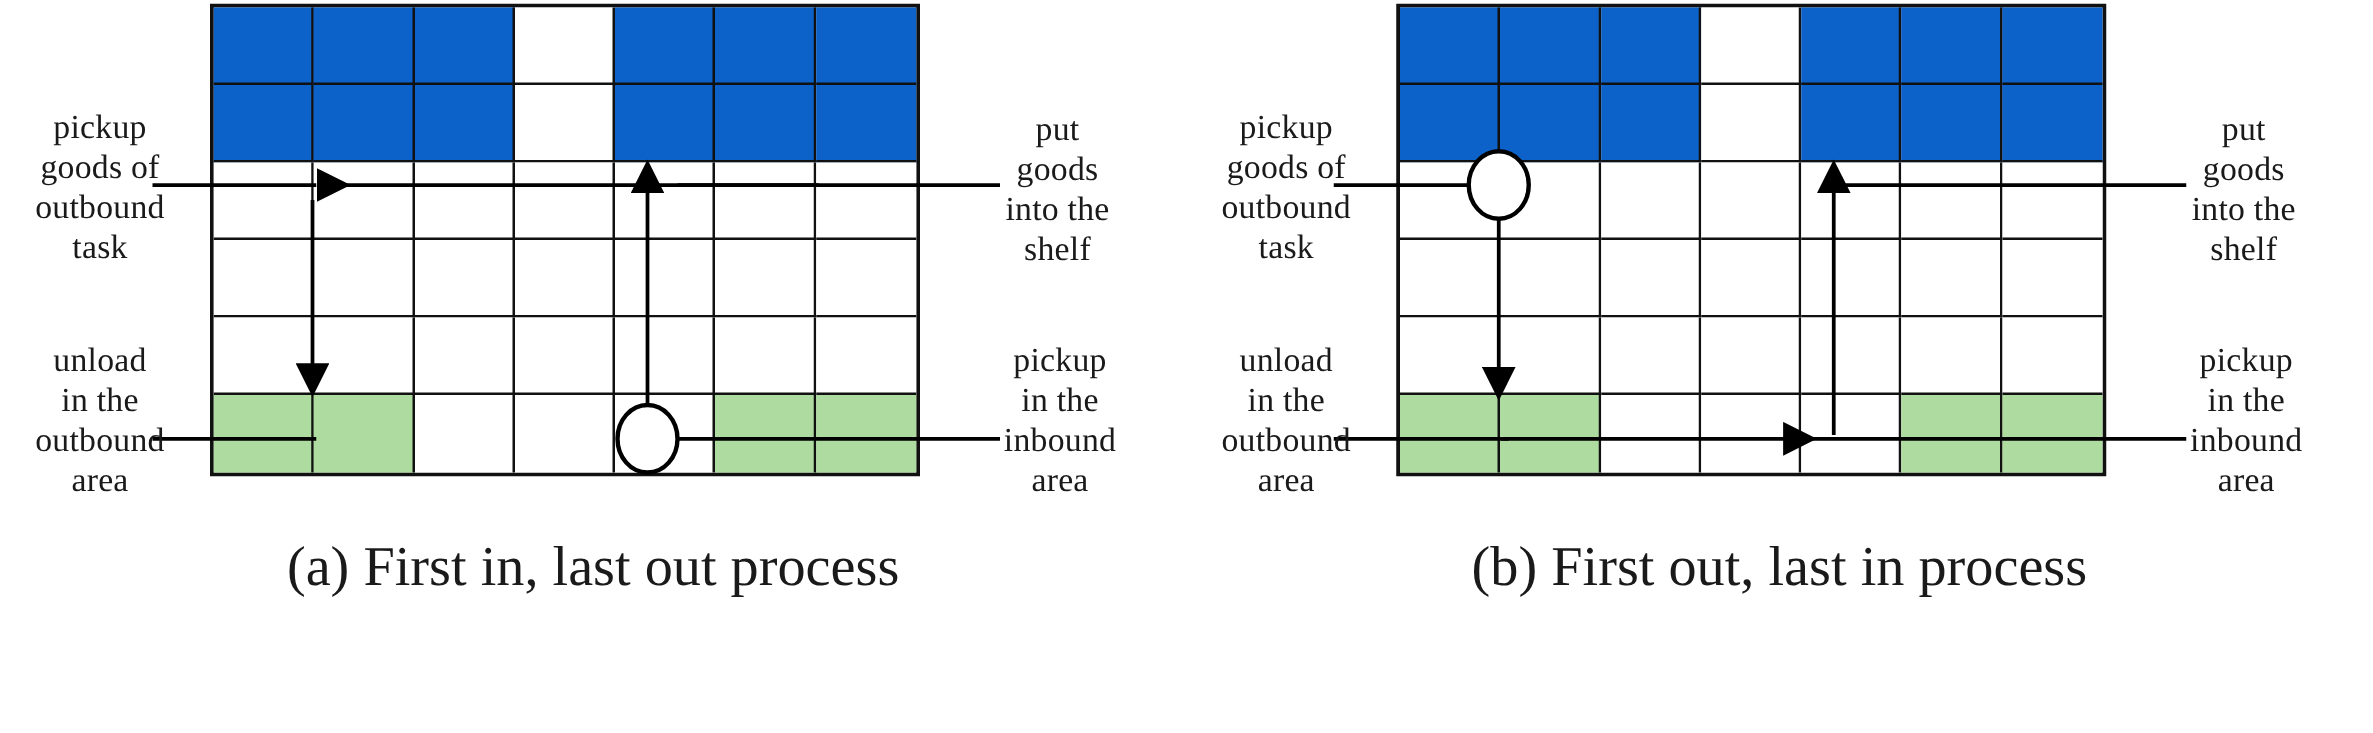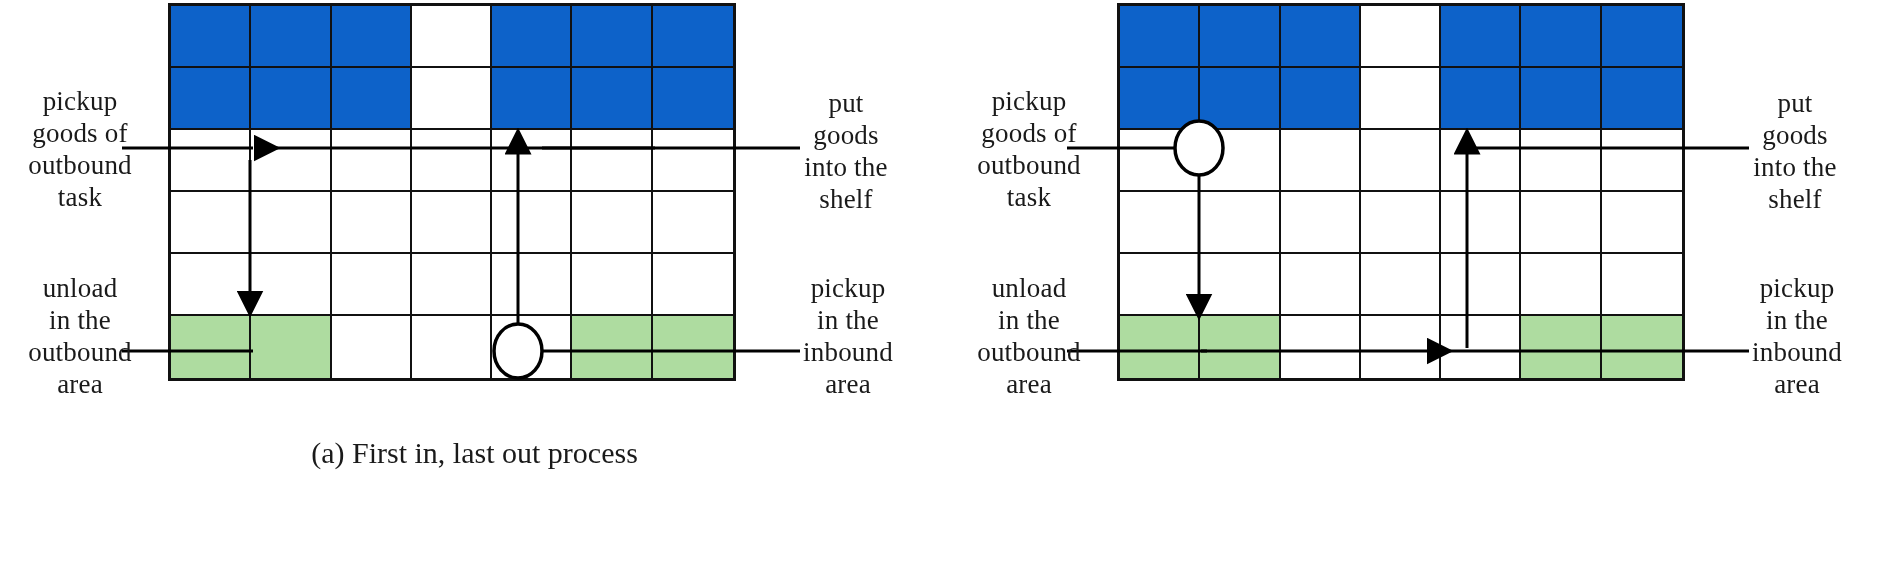--- a/index.html
+++ b/index.html
@@ -52,21 +52,21 @@
   .lbl.l{text-align:center;}
   .lbl.r{text-align:center;}
 
   .lbl-pickup-goods{left:-6px;top:85px;width:172px;}
   .lbl-unload{left:-6px;top:272px;width:172px;}
   .lbl-put-goods{left:760px;top:87px;width:172px;}
   .lbl-pickup-in{left:760px;top:272px;width:176px;}
 
   .caption{
     position:absolute;top:430px;left:0;width:949px;
-    text-align:center;font-size:30px;line-height:46px;
+    text-align:center;font-size:45px;line-height:46px;
   }
 </style>
 </head>
 <body>
 
 <div class="figure">
 
   <div class="panel left">
 
     <div class="grid-wrap">
@@ -243,15 +243,16 @@
 area</div>
     <div class="lbl r lbl-put-goods">put
 goods
 into the
 shelf</div>
     <div class="lbl r lbl-pickup-in">pickup
 in the
 inbound
 area</div>
 
+    <div class="caption">(b) First out, last in process</div>
   </div>
 
 </div>
 
 </body></html>

